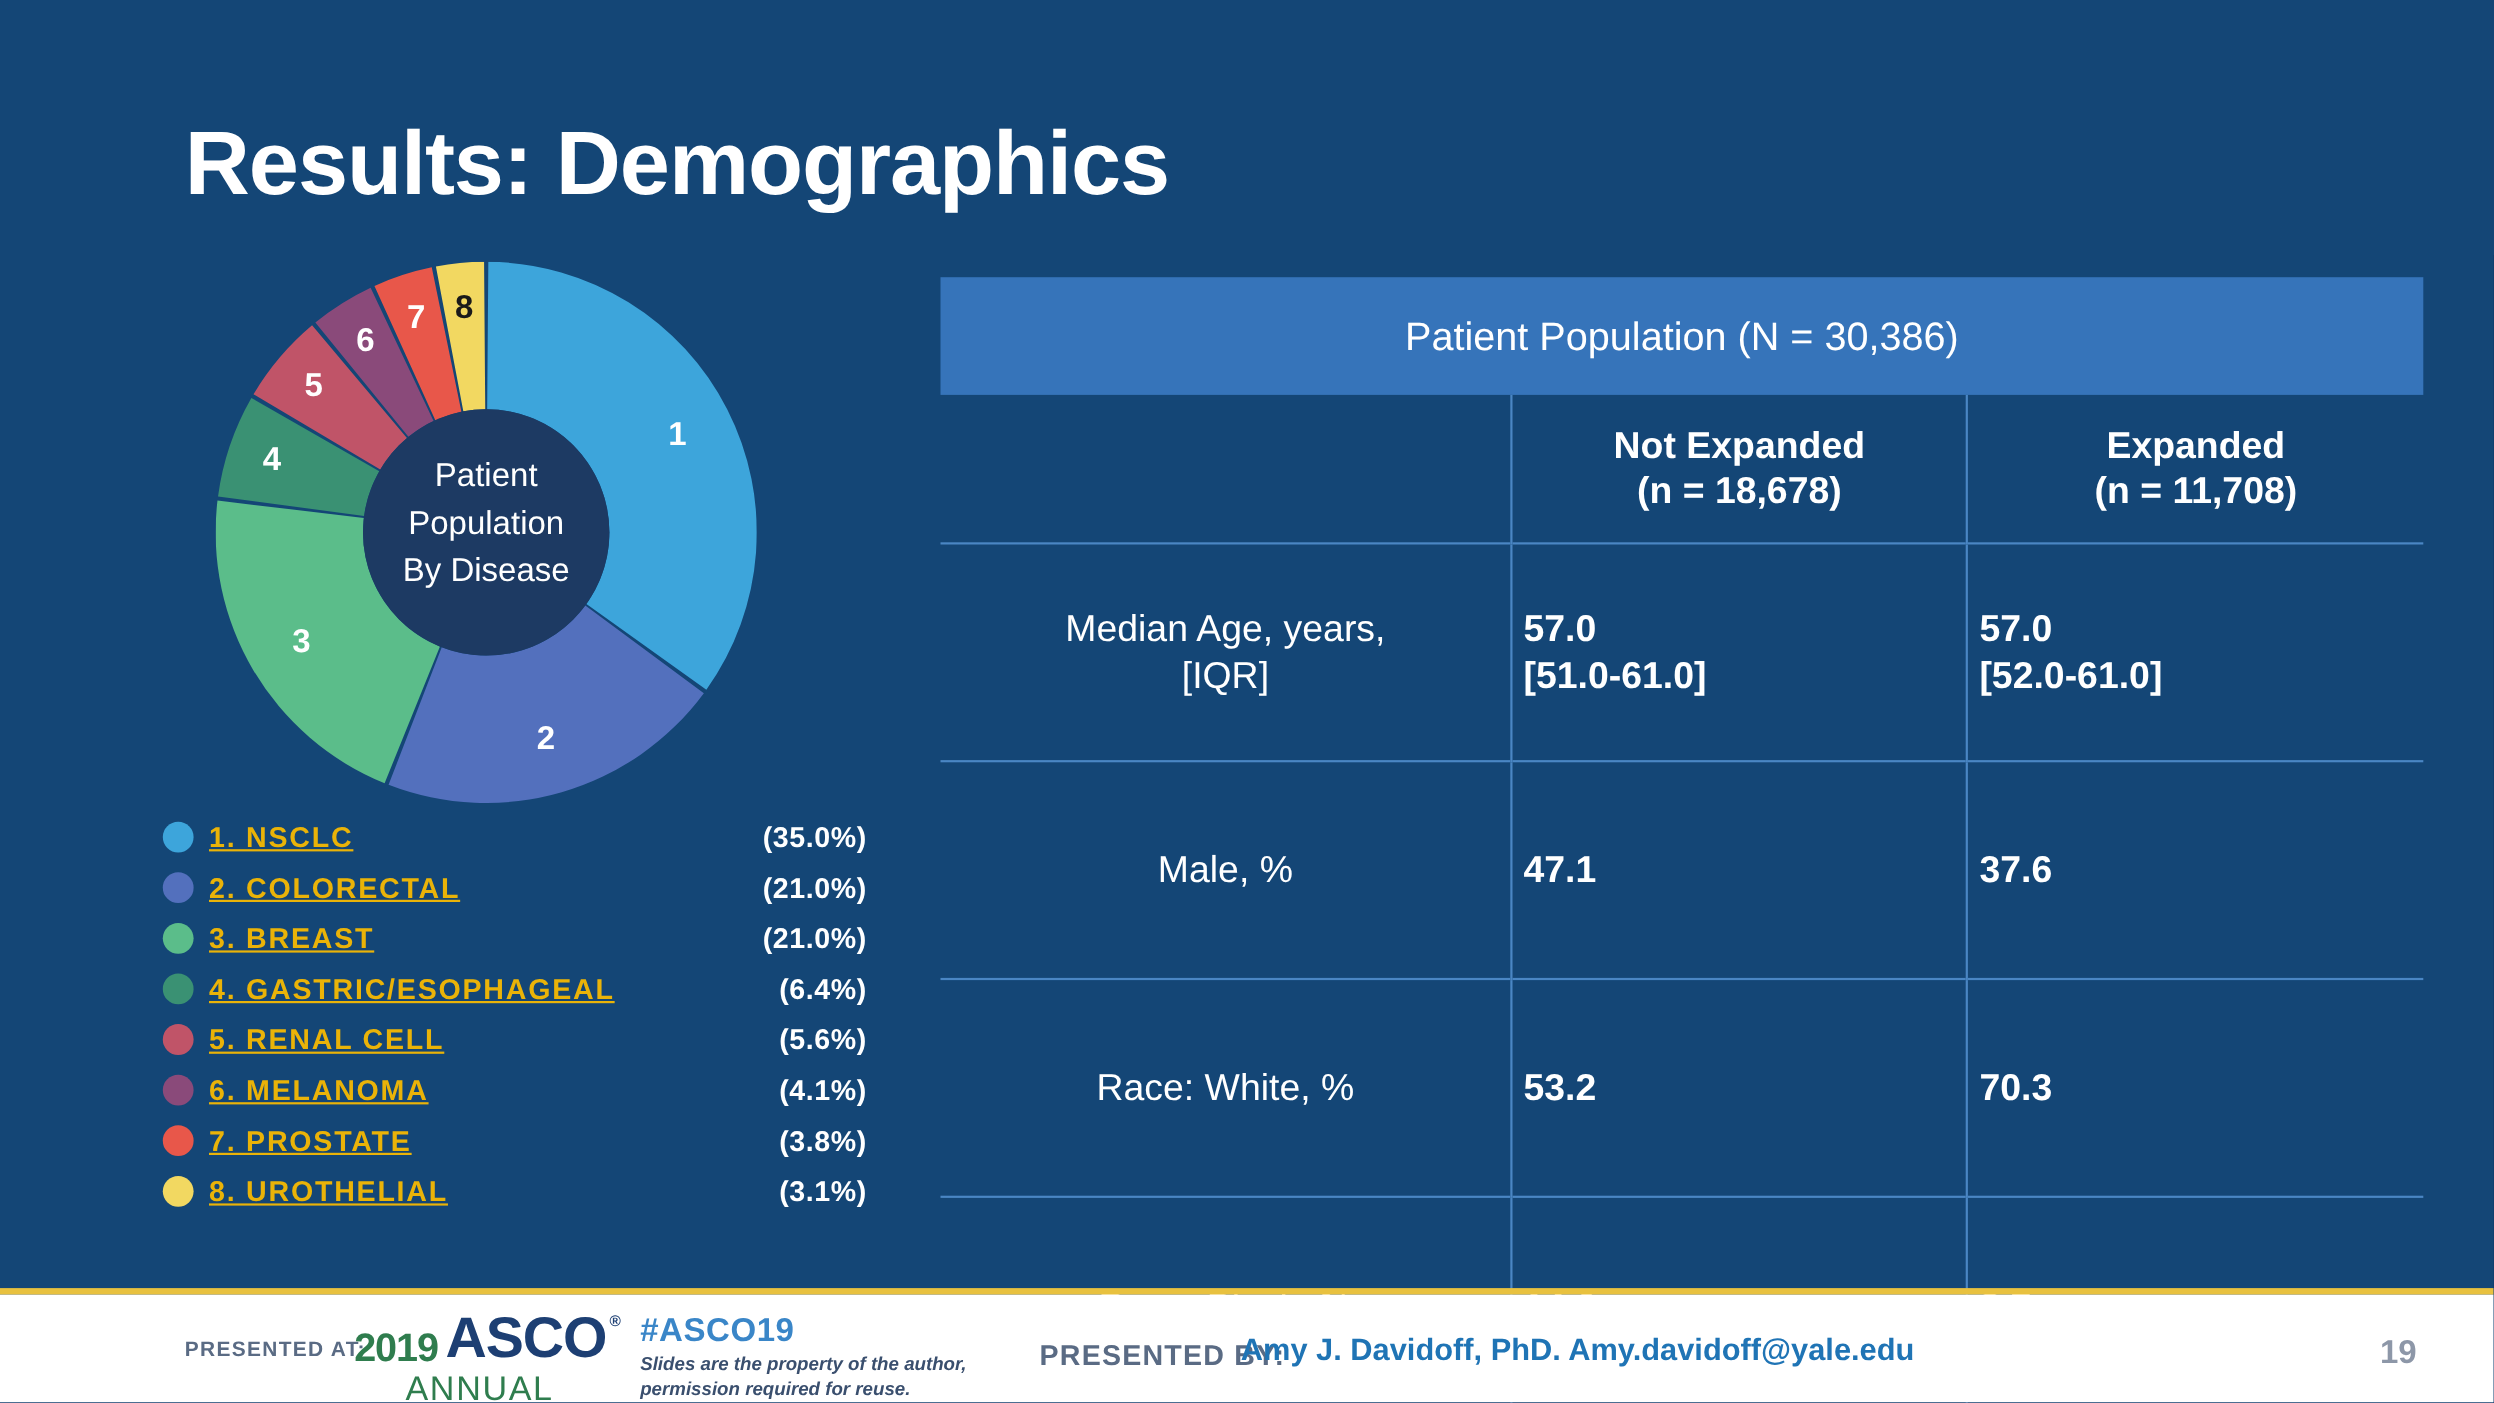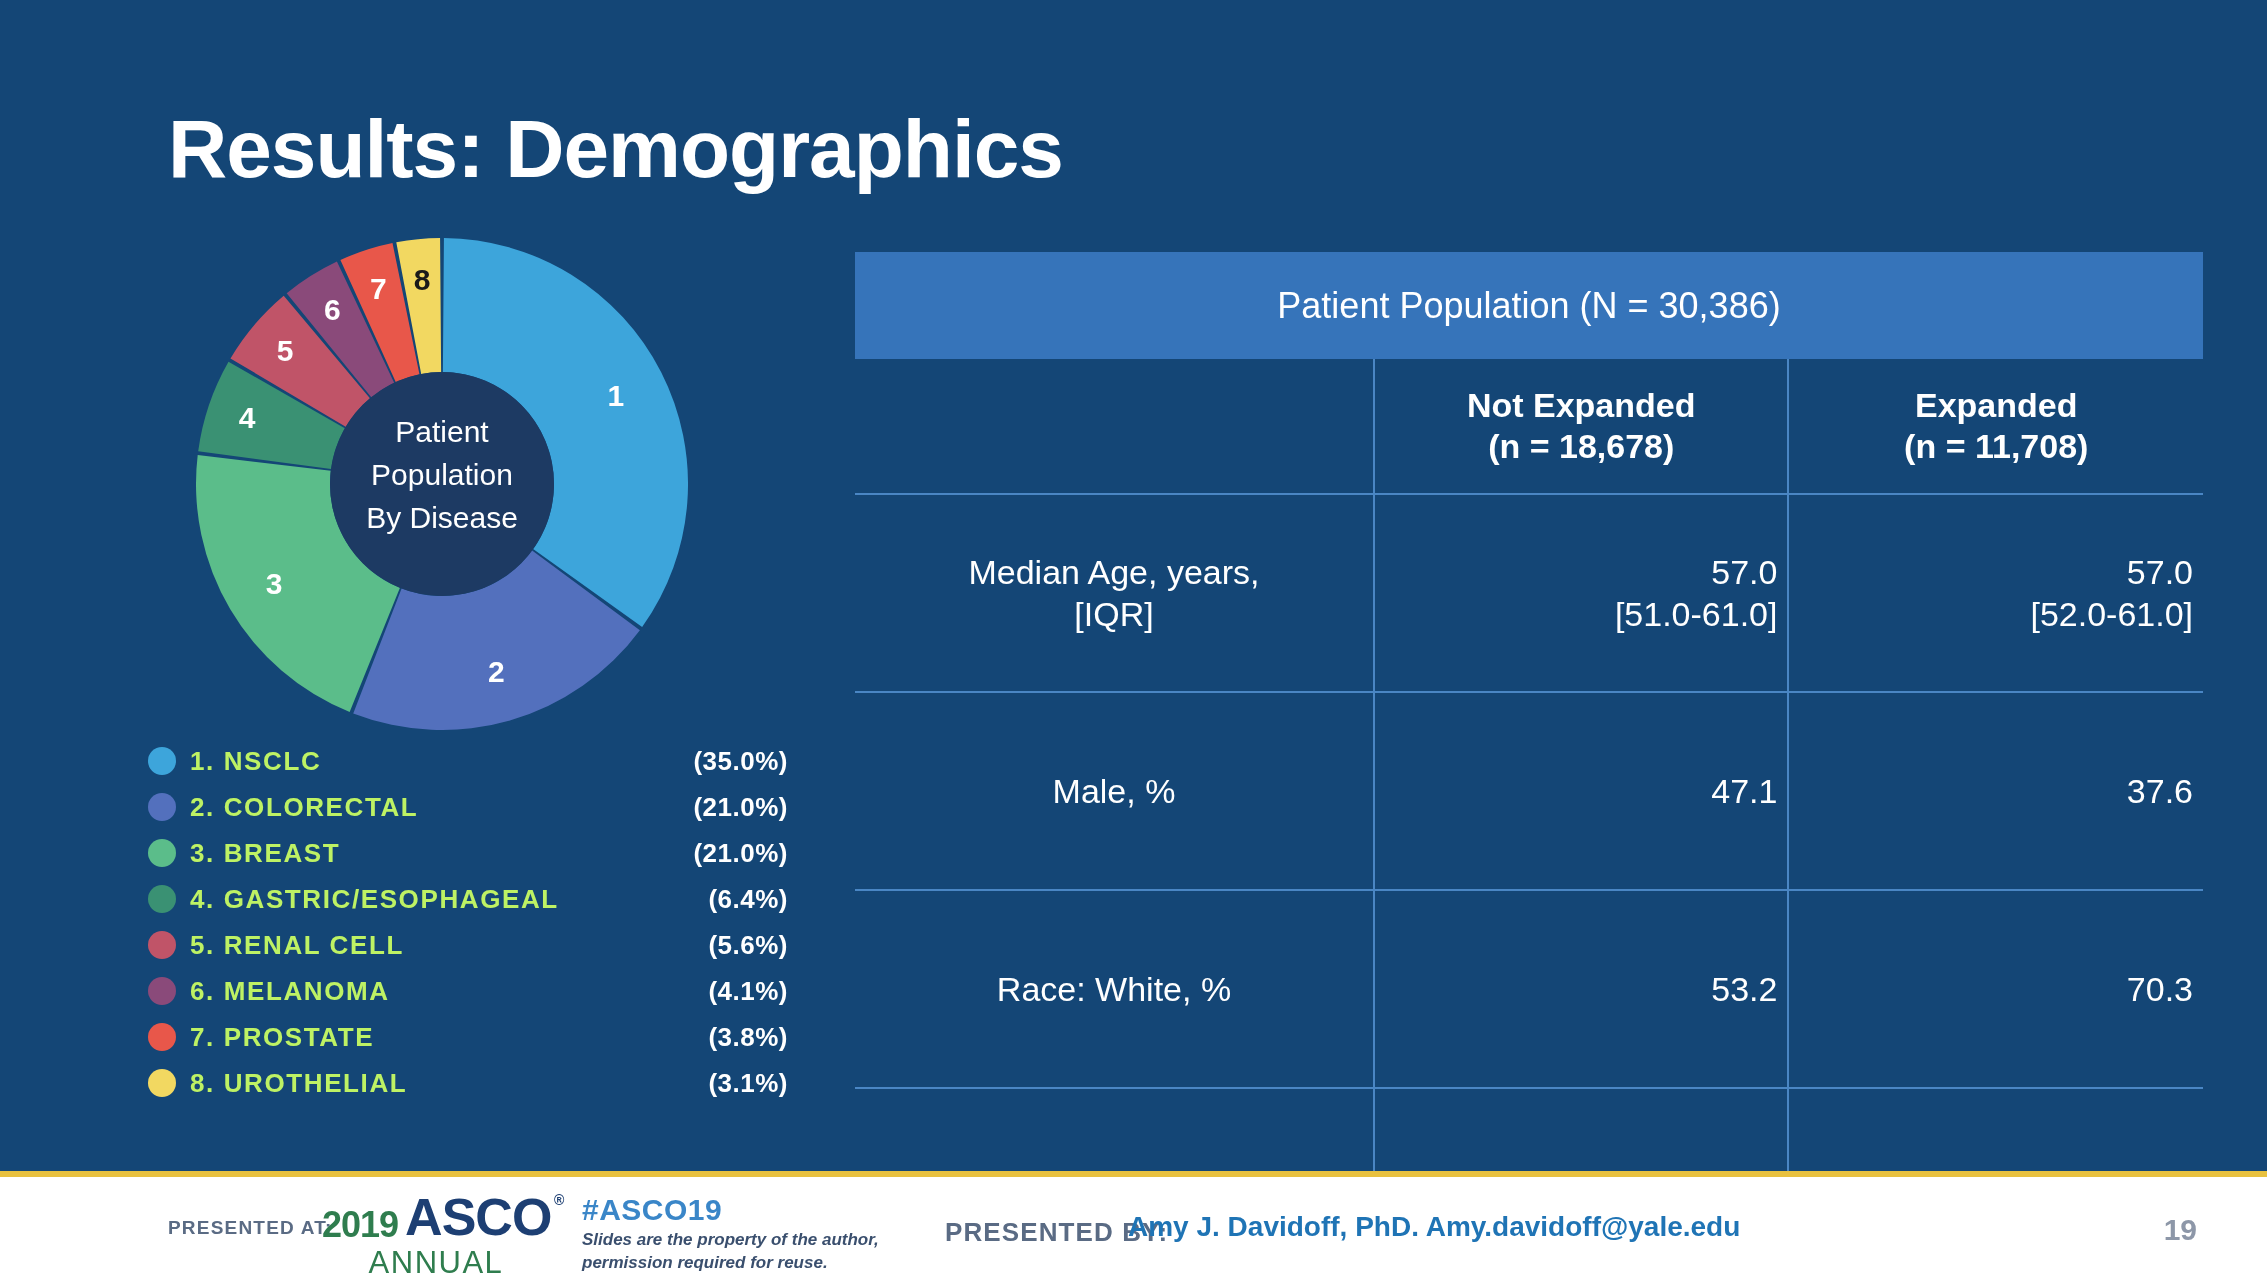--- a/index.html
+++ b/index.html
@@ -62,23 +62,24 @@
   }
   .legend-dot {
     width: 28px; height: 28px;
     border-radius: 50%;
     flex: 0 0 28px;
     margin-right: 14px;
   }
   .legend-label {
     font-size: 26px;
     font-weight: bold;
-    color: #bef264;
+    color: #eab308;
     letter-spacing: 1.6px;
     white-space: nowrap;
+    text-decoration: underline;
   }
   .legend-pct {
     font-size: 26px;
     font-weight: bold;
     color: #ffffff;
     letter-spacing: 0.5px;
     margin-left: auto;
     white-space: nowrap;
     padding-left: 10px;
   }
@@ -121,21 +122,21 @@
   }
   table#demo-table th.blank { font-weight: normal; }
   table#demo-table td {
     font-size: 34px;
     font-weight: normal;
     line-height: 1.25;
   }
   table#demo-table td.rowhead {
     text-align: center;
   }
-  table#demo-table td.val { text-align: right; }
+  table#demo-table td.val { text-align: left; font-weight: bold; }
   
   table#demo-table th + th,
   table#demo-table td + td {
     border-left: 2px solid #4a86c4;
   }
   table#demo-table tbody tr { height: 198px; }
   table#demo-table tbody tr td { border-top: 2px solid #4a86c4; margin-top: 30px; }
   table#demo-table tbody tr:last-child td { border-bottom: 0; }
   table#demo-table tr.r-age td { height: 198px; }
   table#demo-table tr.r-male td,

